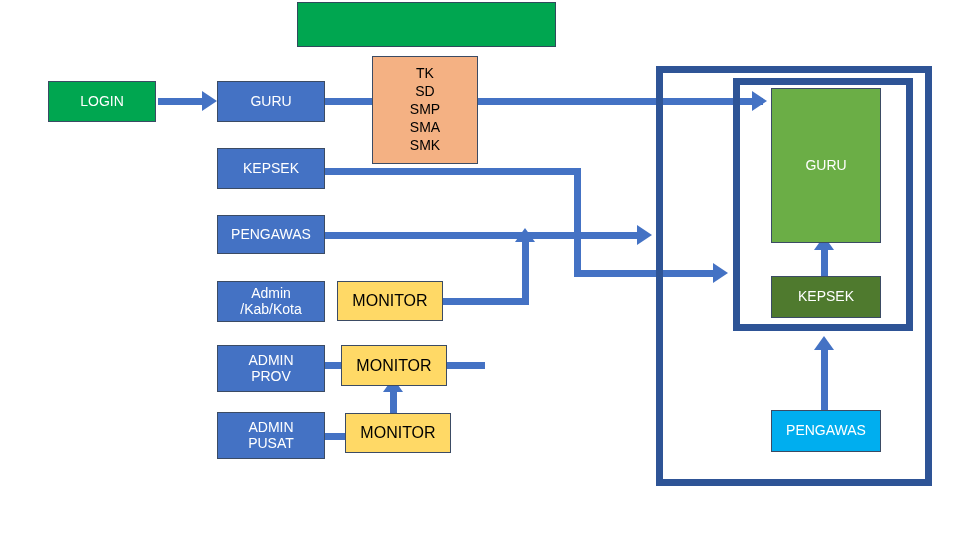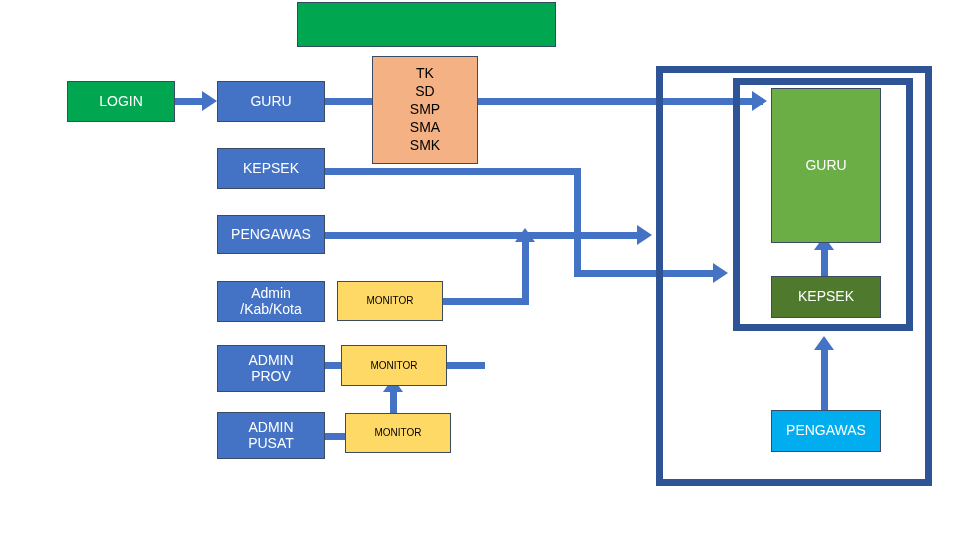--- a/index.html
+++ b/index.html
@@ -23,21 +23,21 @@
   }
   .box span{display:block;width:100%;}
 
   .title-box{
     background:#00A650;color:#ffffff;border:1px solid #2f4a5c;
     font-size:27px;letter-spacing:.2px;
   }
   .login-box{background:#00A650;color:#ffffff;font-size:14px;}
   .blue-box{background:#4472C4;color:#ffffff;font-size:14px;}
   .peach-box{background:#F4B183;color:#000000;font-size:14px;line-height:1.28;}
-  .yellow-box{background:#FFD966;color:#000000;font-size:10px;}
+  .yellow-box{background:#FFD966;color:#000000;font-size:16px;}
   .green-box{background:#6BAE46;color:#ffffff;font-size:14px;}
   .darkgreen-box{background:#4F7A2E;color:#ffffff;font-size:14px;}
   .cyan-box{background:#00AEEF;color:#ffffff;font-size:14px;}
 
   
   .frame{
     position:absolute;box-sizing:border-box;
     border:7px solid #2E5496;background:transparent;
   }
   .frame-inner{
@@ -94,21 +94,21 @@
 
   <div class="ln v" style="left:390px;top:390px;height:23px;"></div>
   <div class="ar ar-u" style="left:383px;top:378px;"></div>
 
   <div class="ln v" style="left:821px;top:248px;height:34px;"></div>
   <div class="ar ar-u" style="left:814px;top:236px;"></div>
 
   <div class="ln v" style="left:821px;top:348px;height:64px;"></div>
   <div class="ar ar-u" style="left:814px;top:336px;"></div>
 
-  <div class="box login-box" style="left:67px;top:81px;width:108px;height:41px;">
+  <div class="box login-box" style="left:48px;top:81px;width:108px;height:41px;">
     <span>LOGIN</span>
   </div>
 
   <div class="box blue-box" style="left:217px;top:81px;width:108px;height:41px;">
     <span>GURU</span>
   </div>
 
   <div class="box blue-box" style="left:217px;top:148px;width:108px;height:41px;">
     <span>KEPSEK</span>
   </div>

